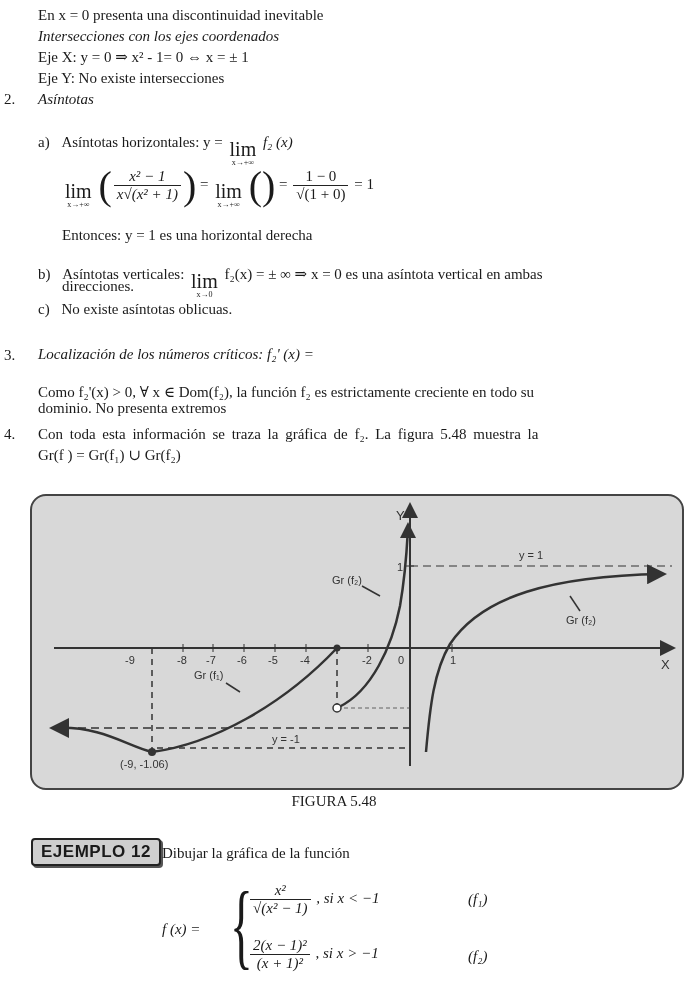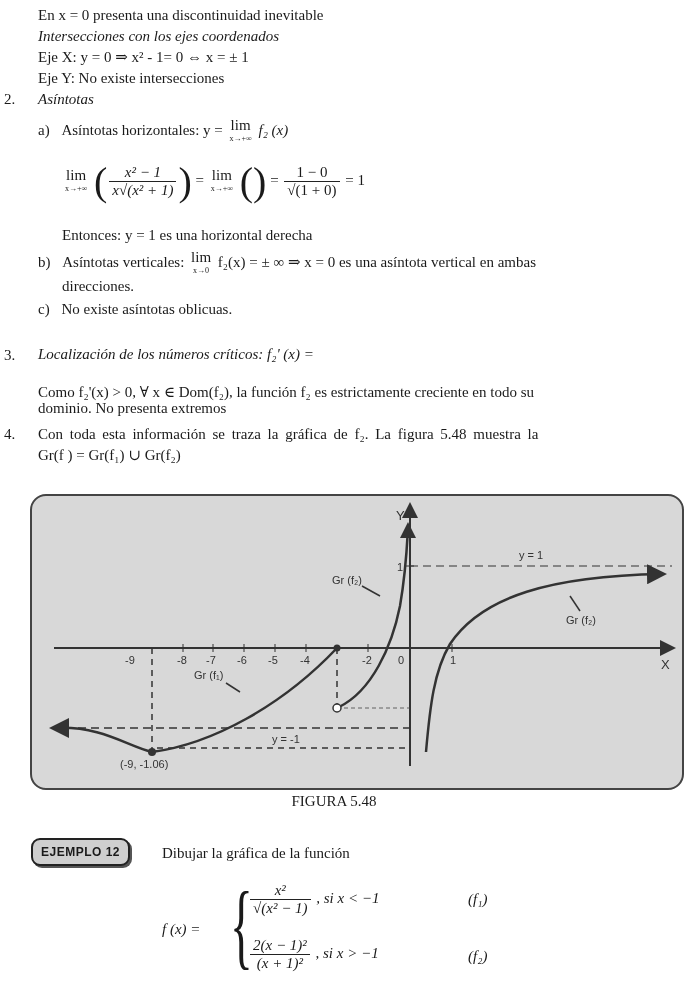--- a/index.html
+++ b/index.html
@@ -4,30 +4,30 @@
 <style>
   html, body { margin:0; padding:0; background:#ffffff; }
   body { width:700px; height:985px; position:relative; overflow:hidden;
          font-family:"Liberation Serif","DejaVu Serif",serif; color:#1a1a1a; font-size:15px; }
   .line { position:absolute; white-space:nowrap; line-height:18px; }
   .it { font-style:italic; }
   .frac { display:inline-block; vertical-align:middle; text-align:center; margin:0 2px; }
   .frac .n { display:block; border-bottom:1px solid #222; padding:0 3px; line-height:17px; }
   .frac .d { display:block; padding:0 3px; line-height:17px; }
   .lim { display:inline-block; vertical-align:middle; text-align:center; line-height:12px; margin:0 3px; }
-  .lim .w { display:block; font-size:15px; line-height:15px; }
+  .lim .w { display:block; font-size:20px; line-height:15px;margin-top:24px; }
   .lim .s { display:block; font-size:8px; }
   .paren { font-size:40px; vertical-align:middle; font-weight:100; line-height:40px; }
   .figure { position:absolute; left:30px; top:494px; width:650px; height:292px;
             background:#d8d8d8; border:2px solid #444; border-radius:16px 16px 16px 16px; }
   .caption { position:absolute; left:0; width:668px; top:793px; text-align:center; font-size:15px; }
   .badge { position:absolute; left:31px; top:838px; height:24px; padding:0 8px;
-           border:2px solid #222; border-radius:9px; background:#cfcfcf;
+           border:2px solid #222; border-radius:4px; background:#cfcfcf;
            font-family:"Liberation Sans","DejaVu Sans",sans-serif; font-weight:bold;
-           font-size:12px; line-height:24px; letter-spacing:0.5px; box-shadow:2px 2px 0 #555; }
+           font-size:17px; line-height:24px; letter-spacing:0.5px; box-shadow:2px 2px 0 #555; }
   .brace { position:absolute; left:230px; top:878px; font-size:95px; line-height:95px; font-weight:100; transform:scaleX(0.5); transform-origin:left top; }
 </style>
 </head>
 <body>
 
 <div class="line" style="left:38px;top:6px;">En  x = 0 presenta una discontinuidad inevitable</div>
 <div class="line it" style="left:38px;top:27px;">Intersecciones con los ejes coordenados</div>
 <div class="line" style="left:38px;top:48px;">Eje X: y = 0  ⇒  x² - 1= 0  ⇔  x = ± 1</div>
 <div class="line" style="left:38px;top:69px;">Eje Y: No existe intersecciones</div>
 

